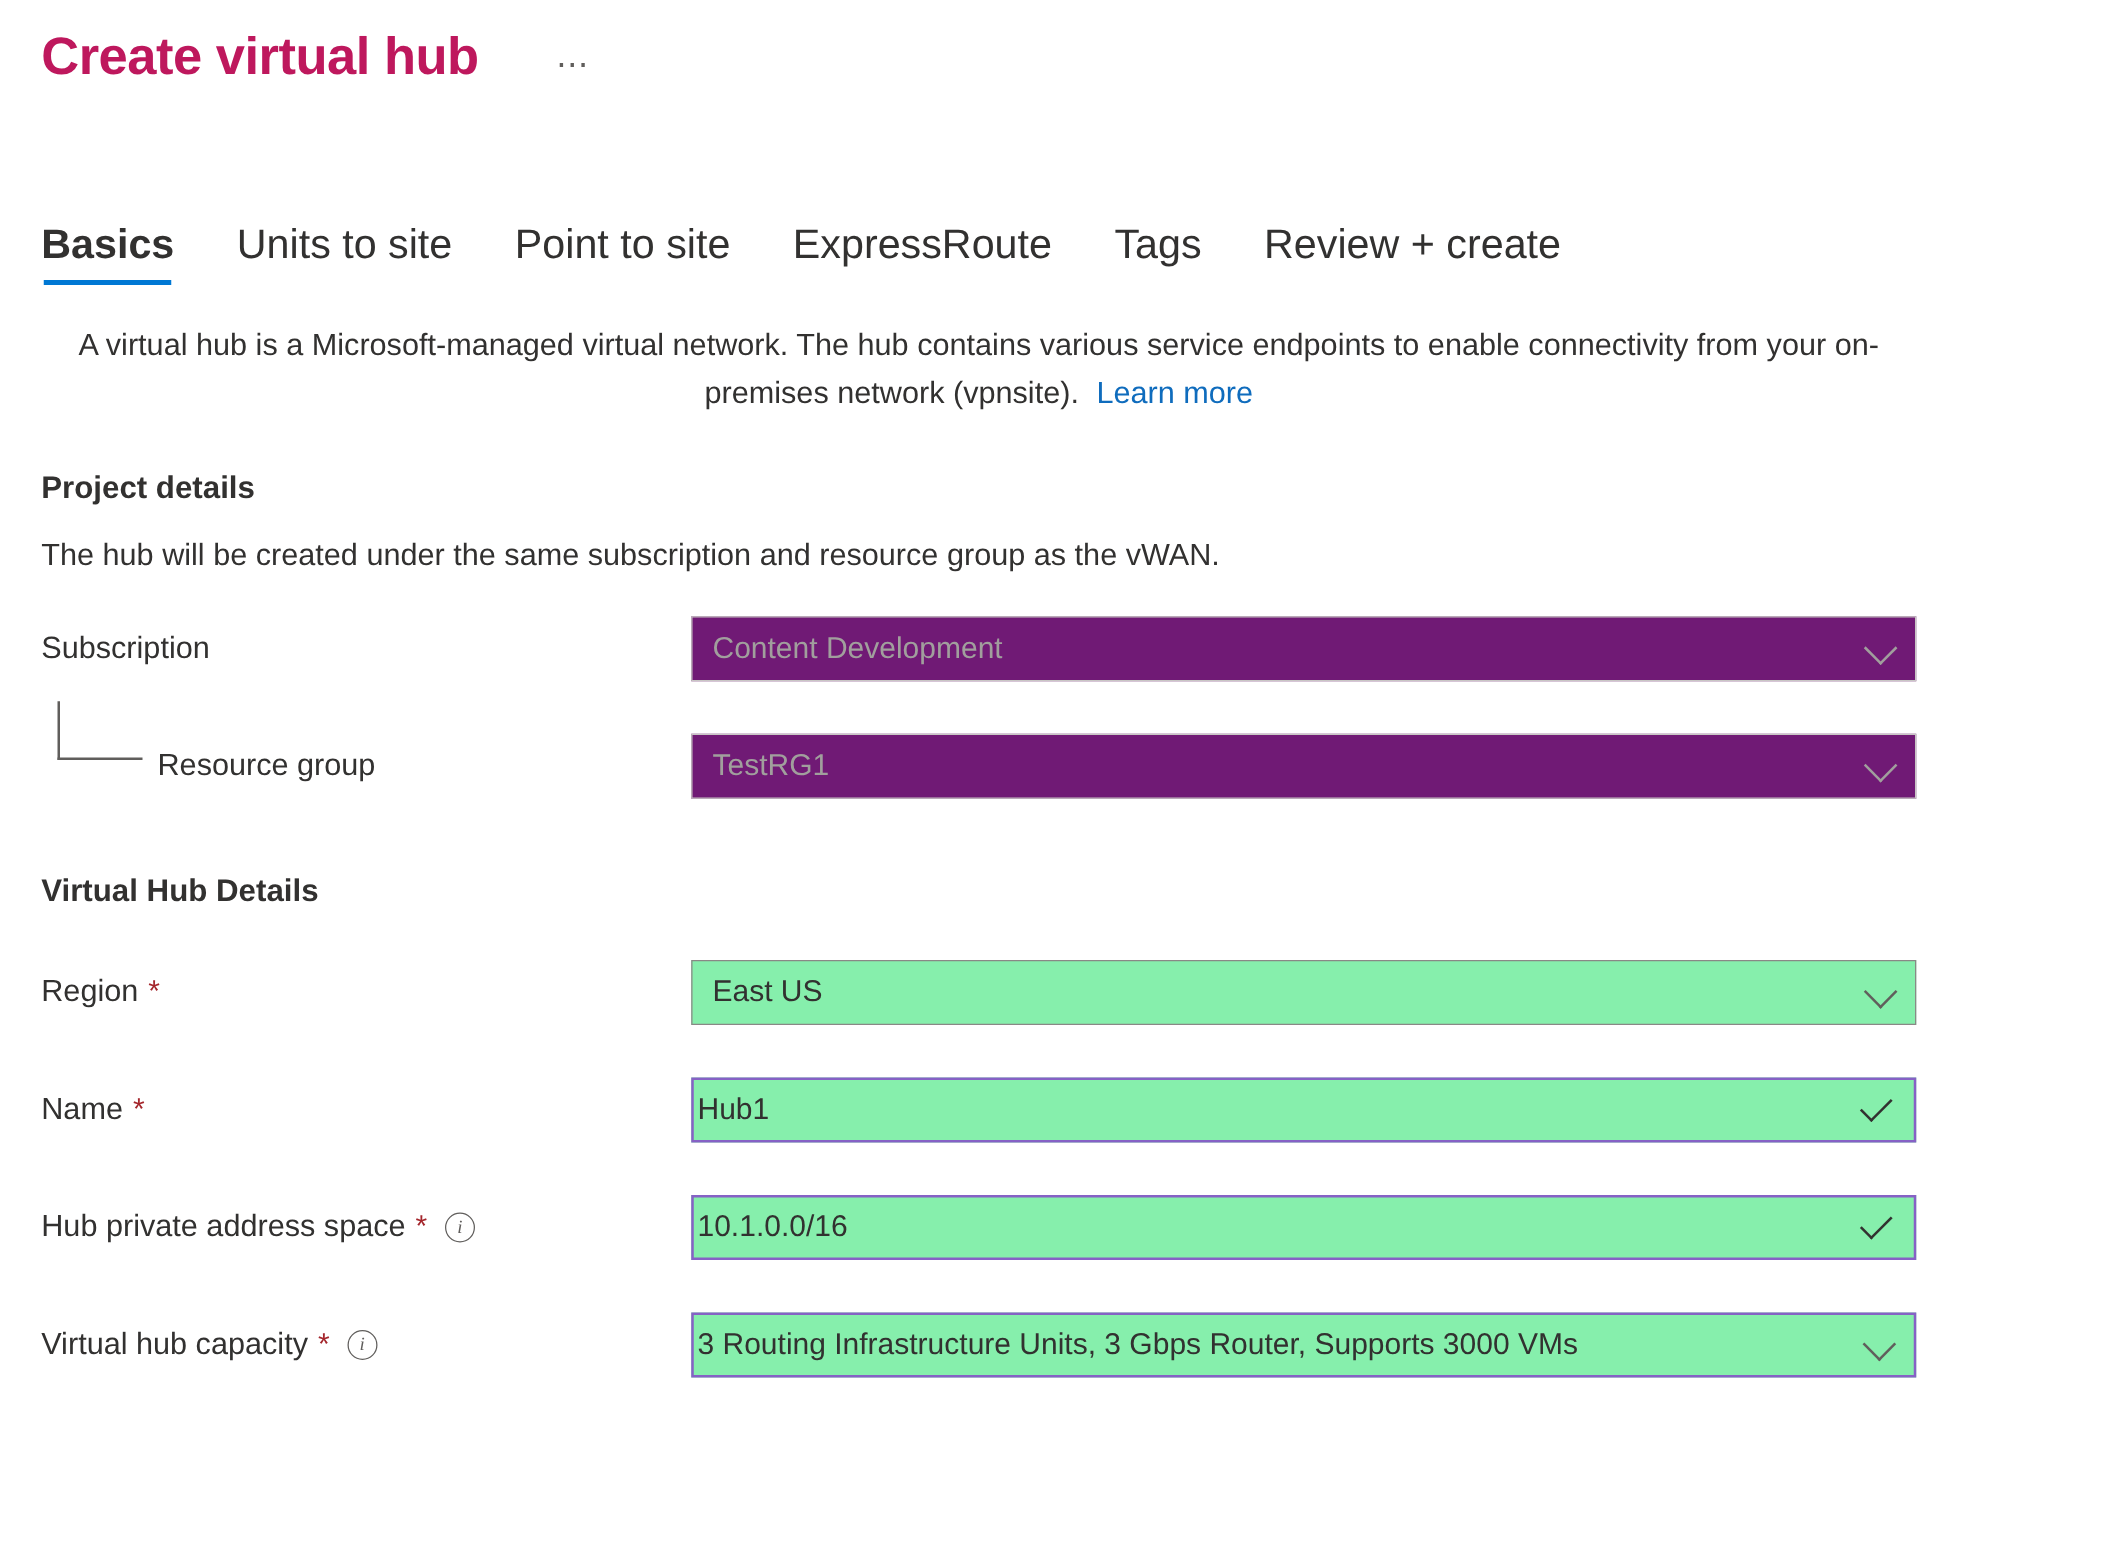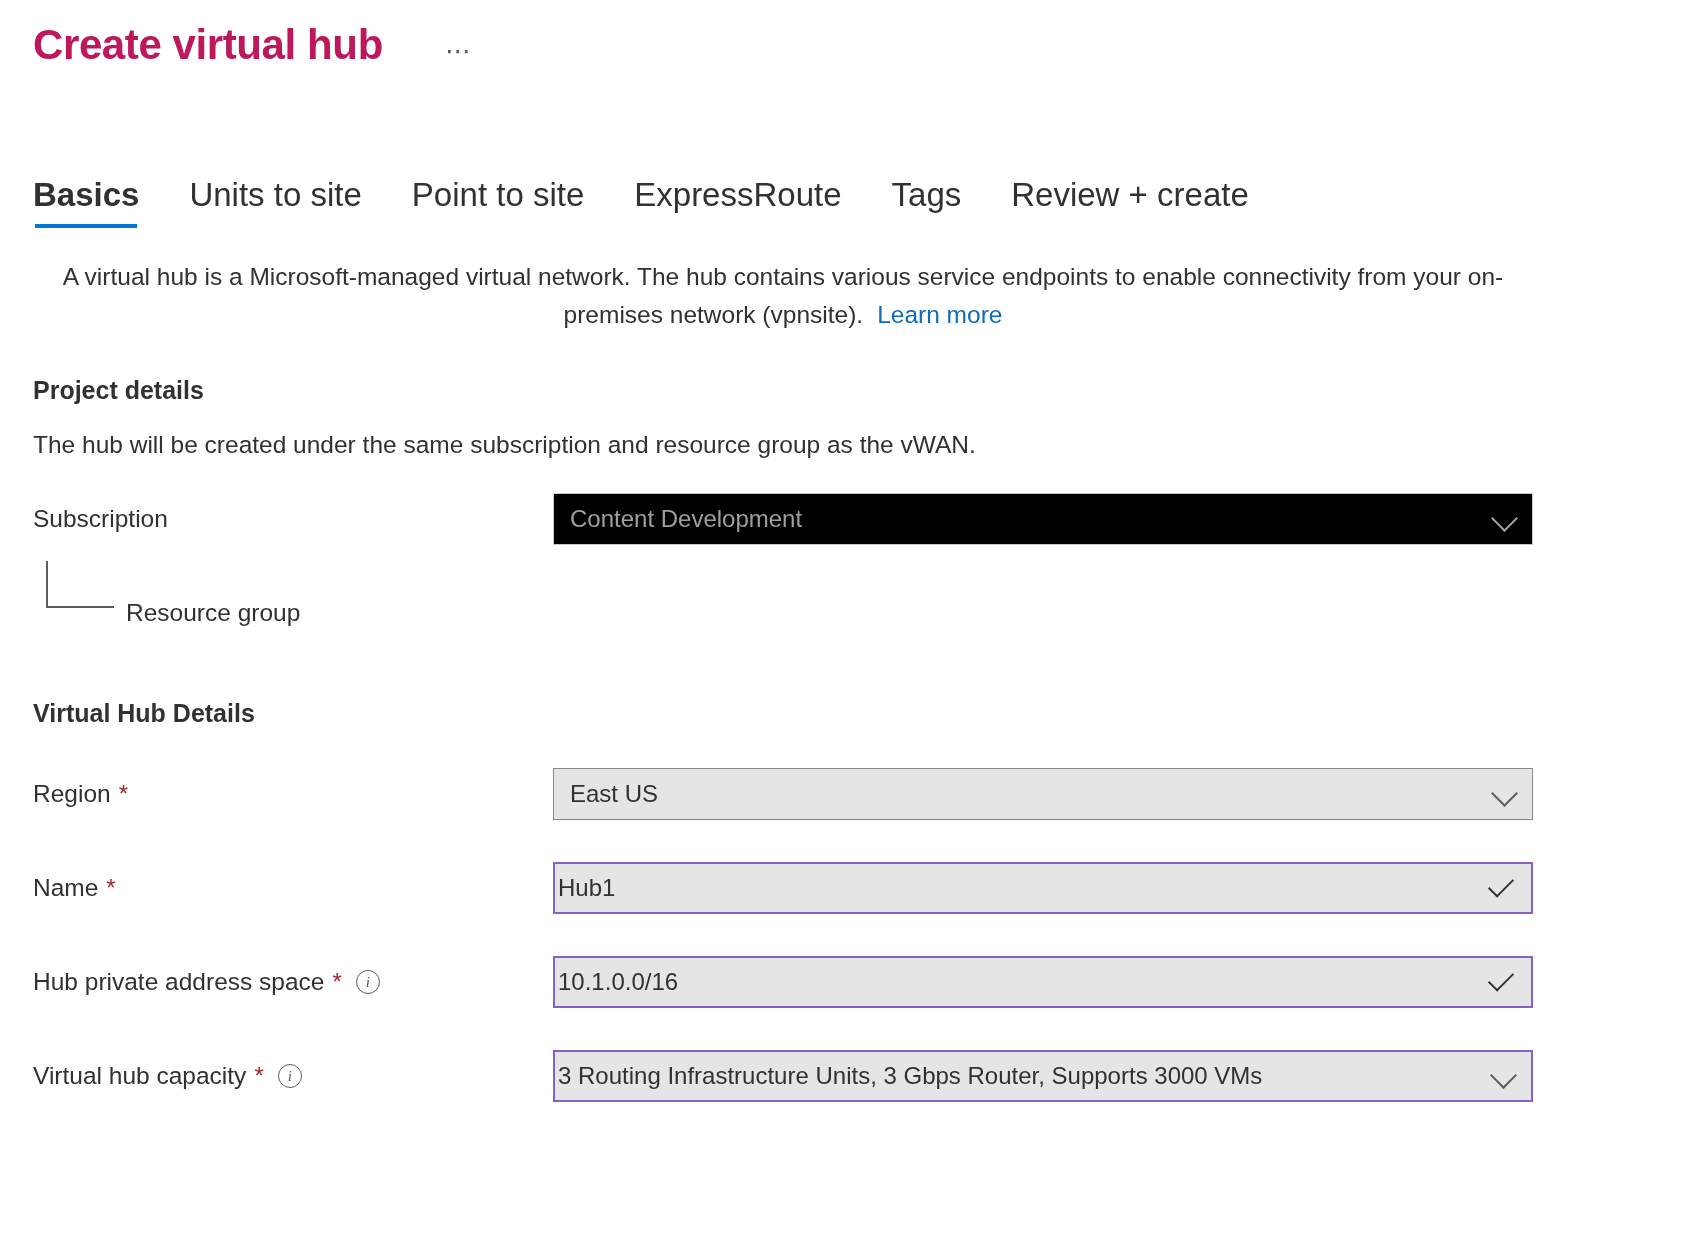--- a/index.html
+++ b/index.html
@@ -151,29 +151,29 @@
     flex: 0 0 auto;
   }
 
   .field {
     position: relative;
     width: 980px;
     height: 52px;
     box-sizing: border-box;
     display: flex;
     align-items: center;
-    background: #e5e5e5;
+    background: #86efac;
     border: 1px solid #8a8886;
     padding: 0 52px 0 16px;
     font-size: 24px;
     color: #323130;
     cursor: text;
   }
   .field.disabled {
-    background: #000000;
+    background: #701a75;
     border-color: #c8c6c4;
     color: #a19f9d;
     cursor: default;
   }
   .field.valid {
     border: 2px solid #8661c5;
     padding-left: 3px;
   }
   .field .value {
     white-space: nowrap;
@@ -257,20 +257,24 @@
         <span class="value">Content Development</span>
         <span class="chevron"></span>
       </div>
     </div>
 
     <div class="row">
       <div class="label indented">
         <span class="connector"></span>
         <span>Resource group</span>
       </div>
+      <div class="field disabled">
+        <span class="value">TestRG1</span>
+        <span class="chevron"></span>
+      </div>
     </div>
 
   </div>
 
   <div class="section-title" style="margin-top:54px">Virtual Hub Details</div>
 
   <div class="form" style="margin-top:34px">
 
     <div class="row">
       <div class="label">

